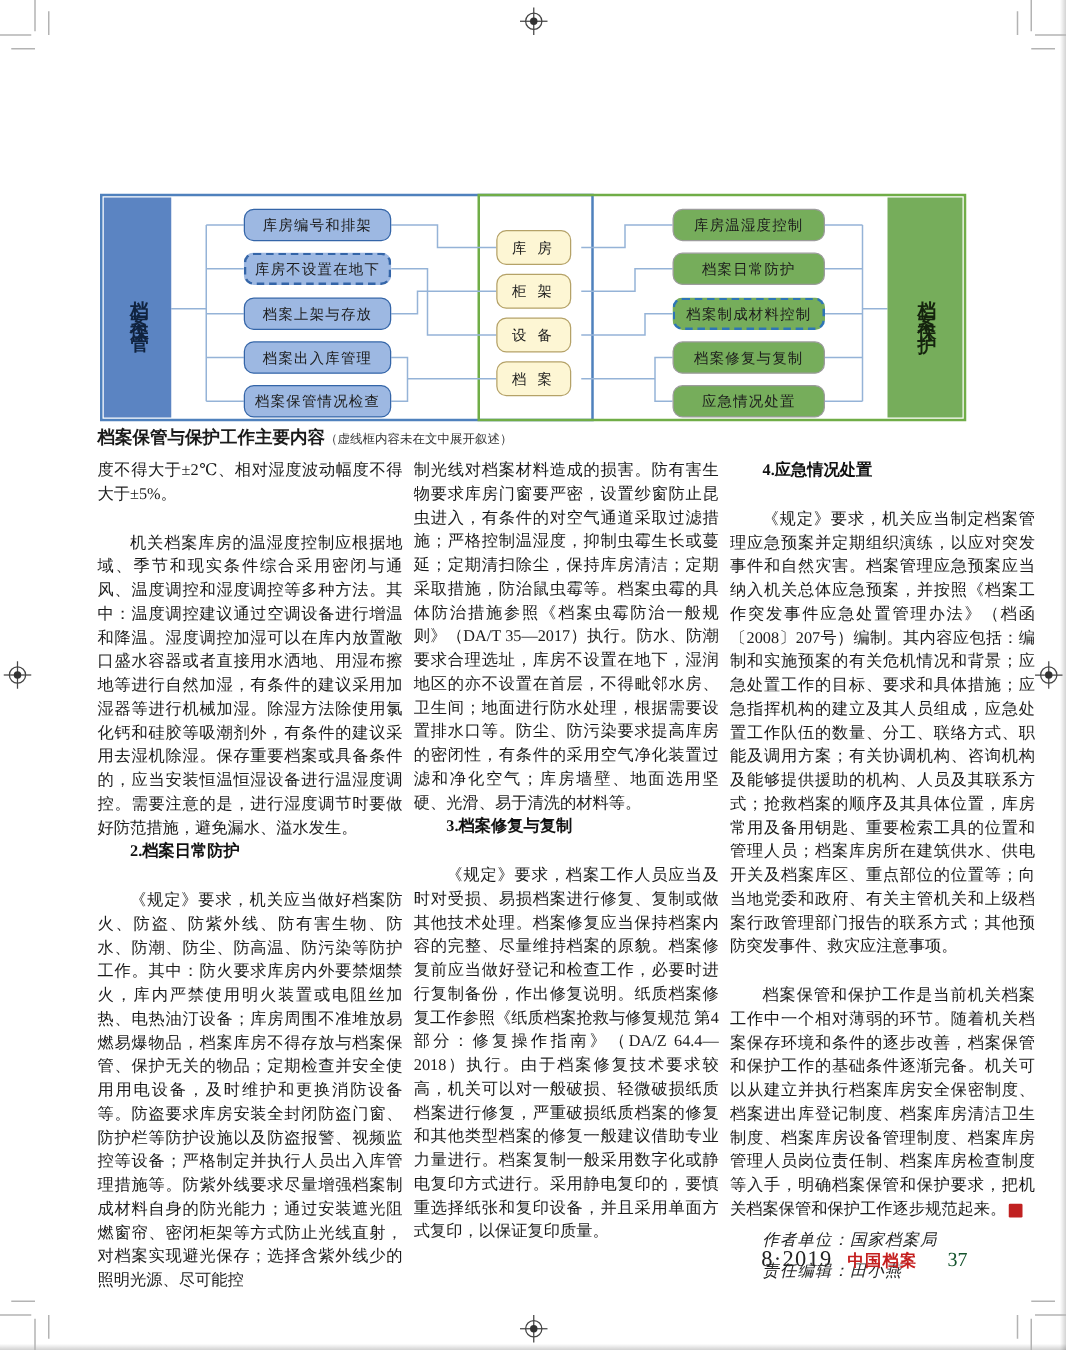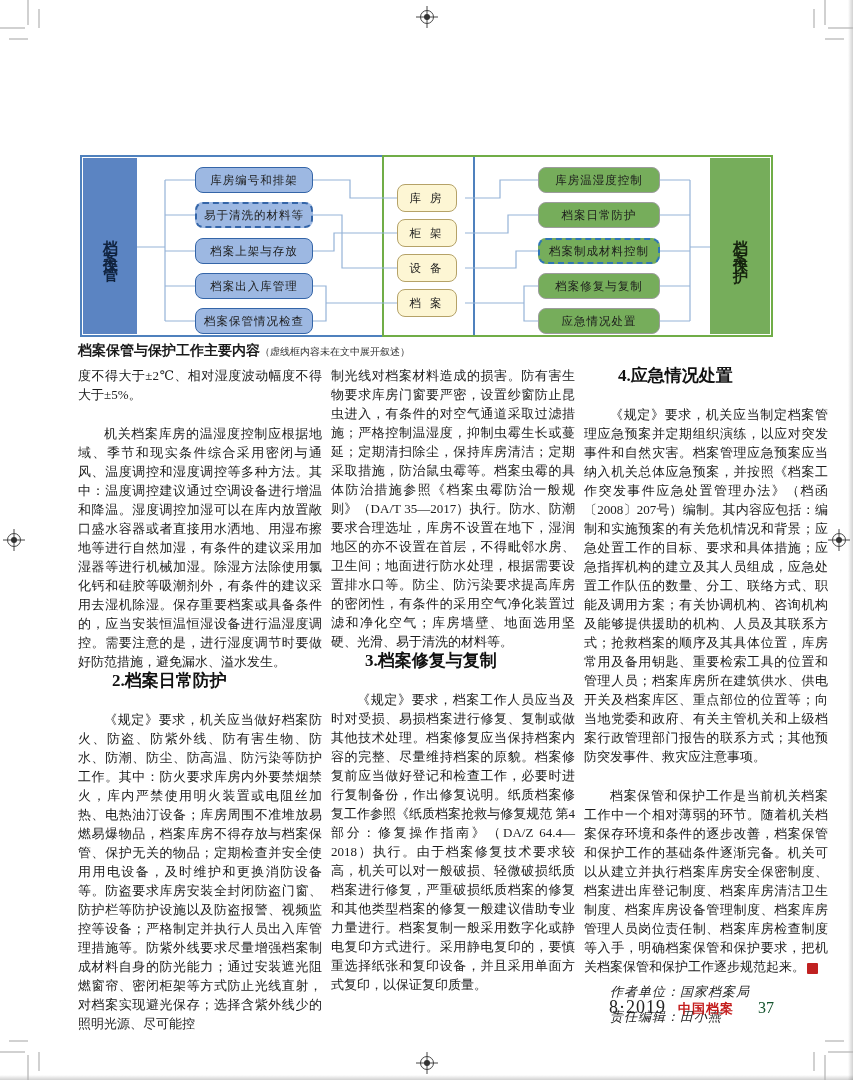--- a/index.html
+++ b/index.html
@@ -39,21 +39,21 @@
   .caption{position:absolute;left:78px;top:341px;width:690px;font-family:"Liberation Sans","DejaVu Sans",sans-serif;}
   .caption .t{font-weight:bold;font-size:14px;color:#1a1a1a;}
   .caption .n{font-size:10px;color:#333;}
 
   
   .col{position:absolute;top:366px;width:244px;font-size:13px;line-height:19px;color:#1b1b1b;
     text-align:justify;}
   .col1{left:78px;} .col2{left:331px;} .col3{left:584px;}
   .col p{margin:0;}
   .col p.ind{text-indent:2em;margin-top:20px;}
-  .col h4{margin:0;font-size:17px;line-height:19px;text-indent:2em;font-weight:bold;color:#111;}
+  .col h4{margin:0;font-size:13px;line-height:19px;text-indent:2em;font-weight:bold;color:#111;}
   .byline{margin-top:6px !important;font-style:italic;font-size:13px;letter-spacing:1px;text-indent:2em;color:#222;}
   .end-mark{display:inline-block;background:#c02121;color:#fff;font-size:9px;line-height:11px;
     width:11px;height:11px;text-align:center;vertical-align:baseline;margin-left:2px;border-radius:1px;}
 
   
   .footer{position:absolute;left:584px;top:997px;width:190px;text-align:right;white-space:nowrap;}
   .footer .issue{font-size:18px;color:#222;letter-spacing:1px;}
   .footer .logo{font-size:13px;font-weight:bold;color:#c41e1e;letter-spacing:1px;margin-left:8px;
     font-family:"Liberation Sans","DejaVu Sans",sans-serif;}
   .footer .pageno{font-size:16px;color:#14532d;margin-left:20px;}
@@ -132,21 +132,21 @@
         M385,148 H444 V131 H458
         M444,148 V166 H458
         M580,25 H610 M580,60 H610 M580,96 H610 M580,131 H610 M580,166 H610
         M610,25 V166 M610,92 H630"></path>
     </svg>
 
     <div class="v-panel left">档案保管</div>
     <div class="v-panel right">档案保护</div>
 
     <div class="node lbox" style="top:12px">库房编号和排架</div>
-    <div class="node lbox dashed" style="top:47px">易于清洗的材料等</div>
+    <div class="node lbox dashed" style="top:47px">库房不设置在地下</div>
     <div class="node lbox" style="top:83px">档案上架与存放</div>
     <div class="node lbox" style="top:118px">档案出入库管理</div>
     <div class="node lbox" style="top:153px">档案保管情况检查</div>
 
     <div class="node cbox" style="top:29px">库 房</div>
     <div class="node cbox" style="top:64px">柜 架</div>
     <div class="node cbox" style="top:99px">设 备</div>
     <div class="node cbox" style="top:134px">档 案</div>
 
     <div class="node rbox" style="top:12px">库房温湿度控制</div>

